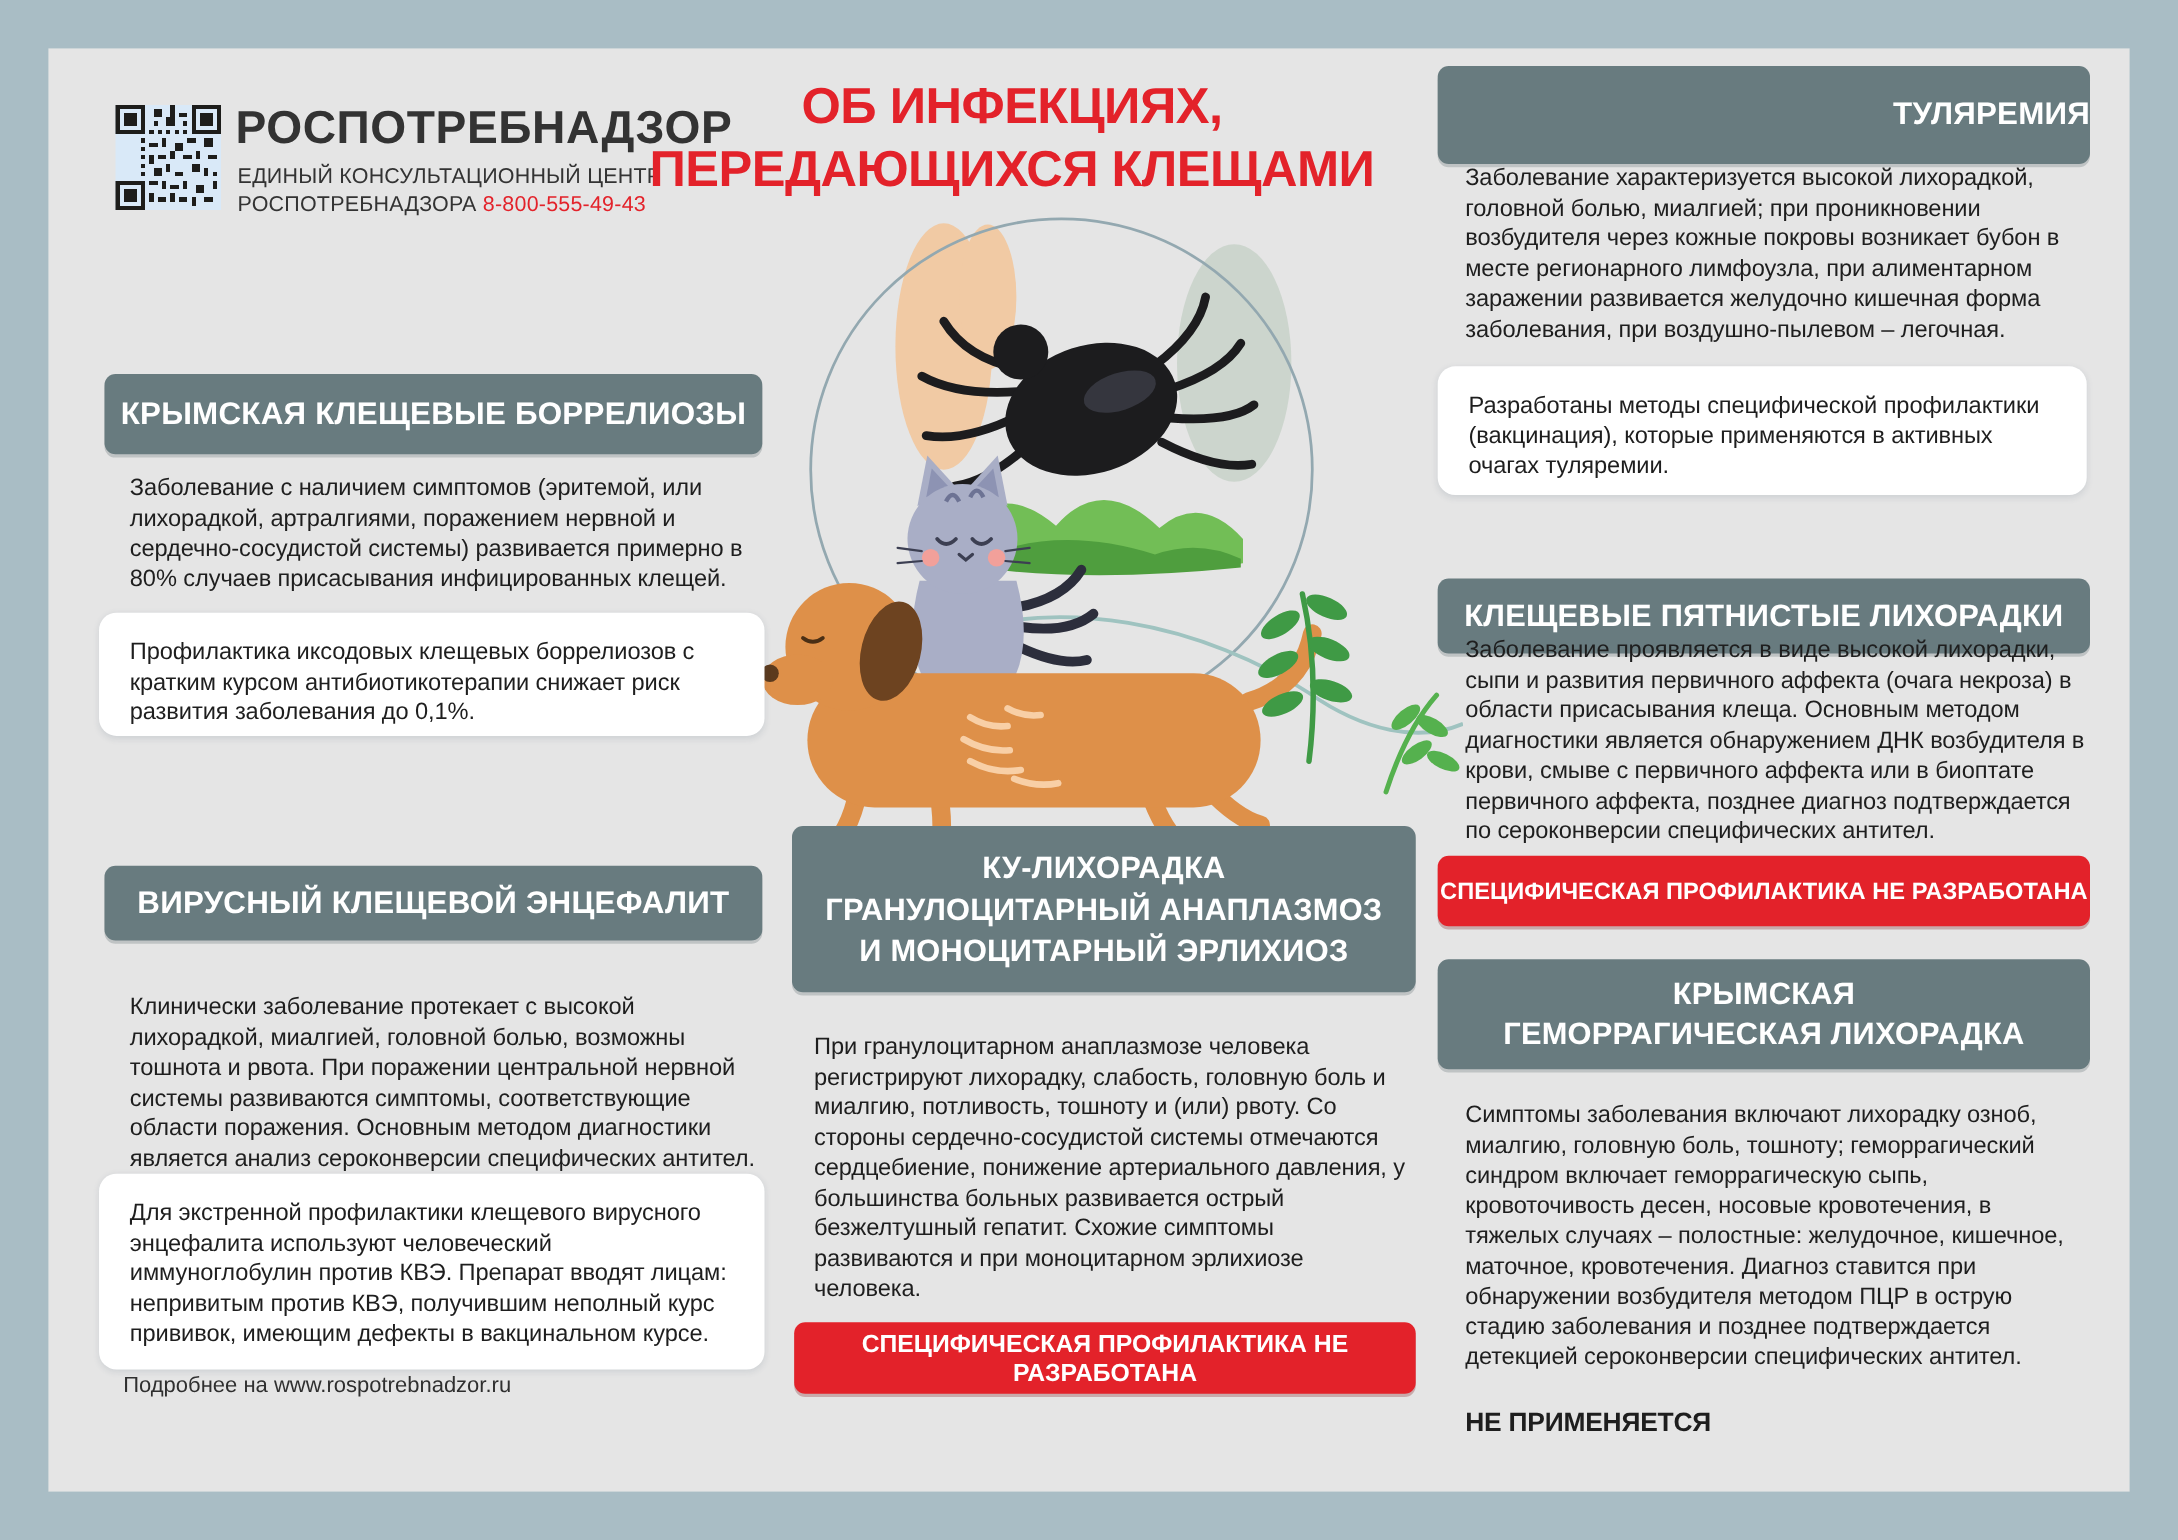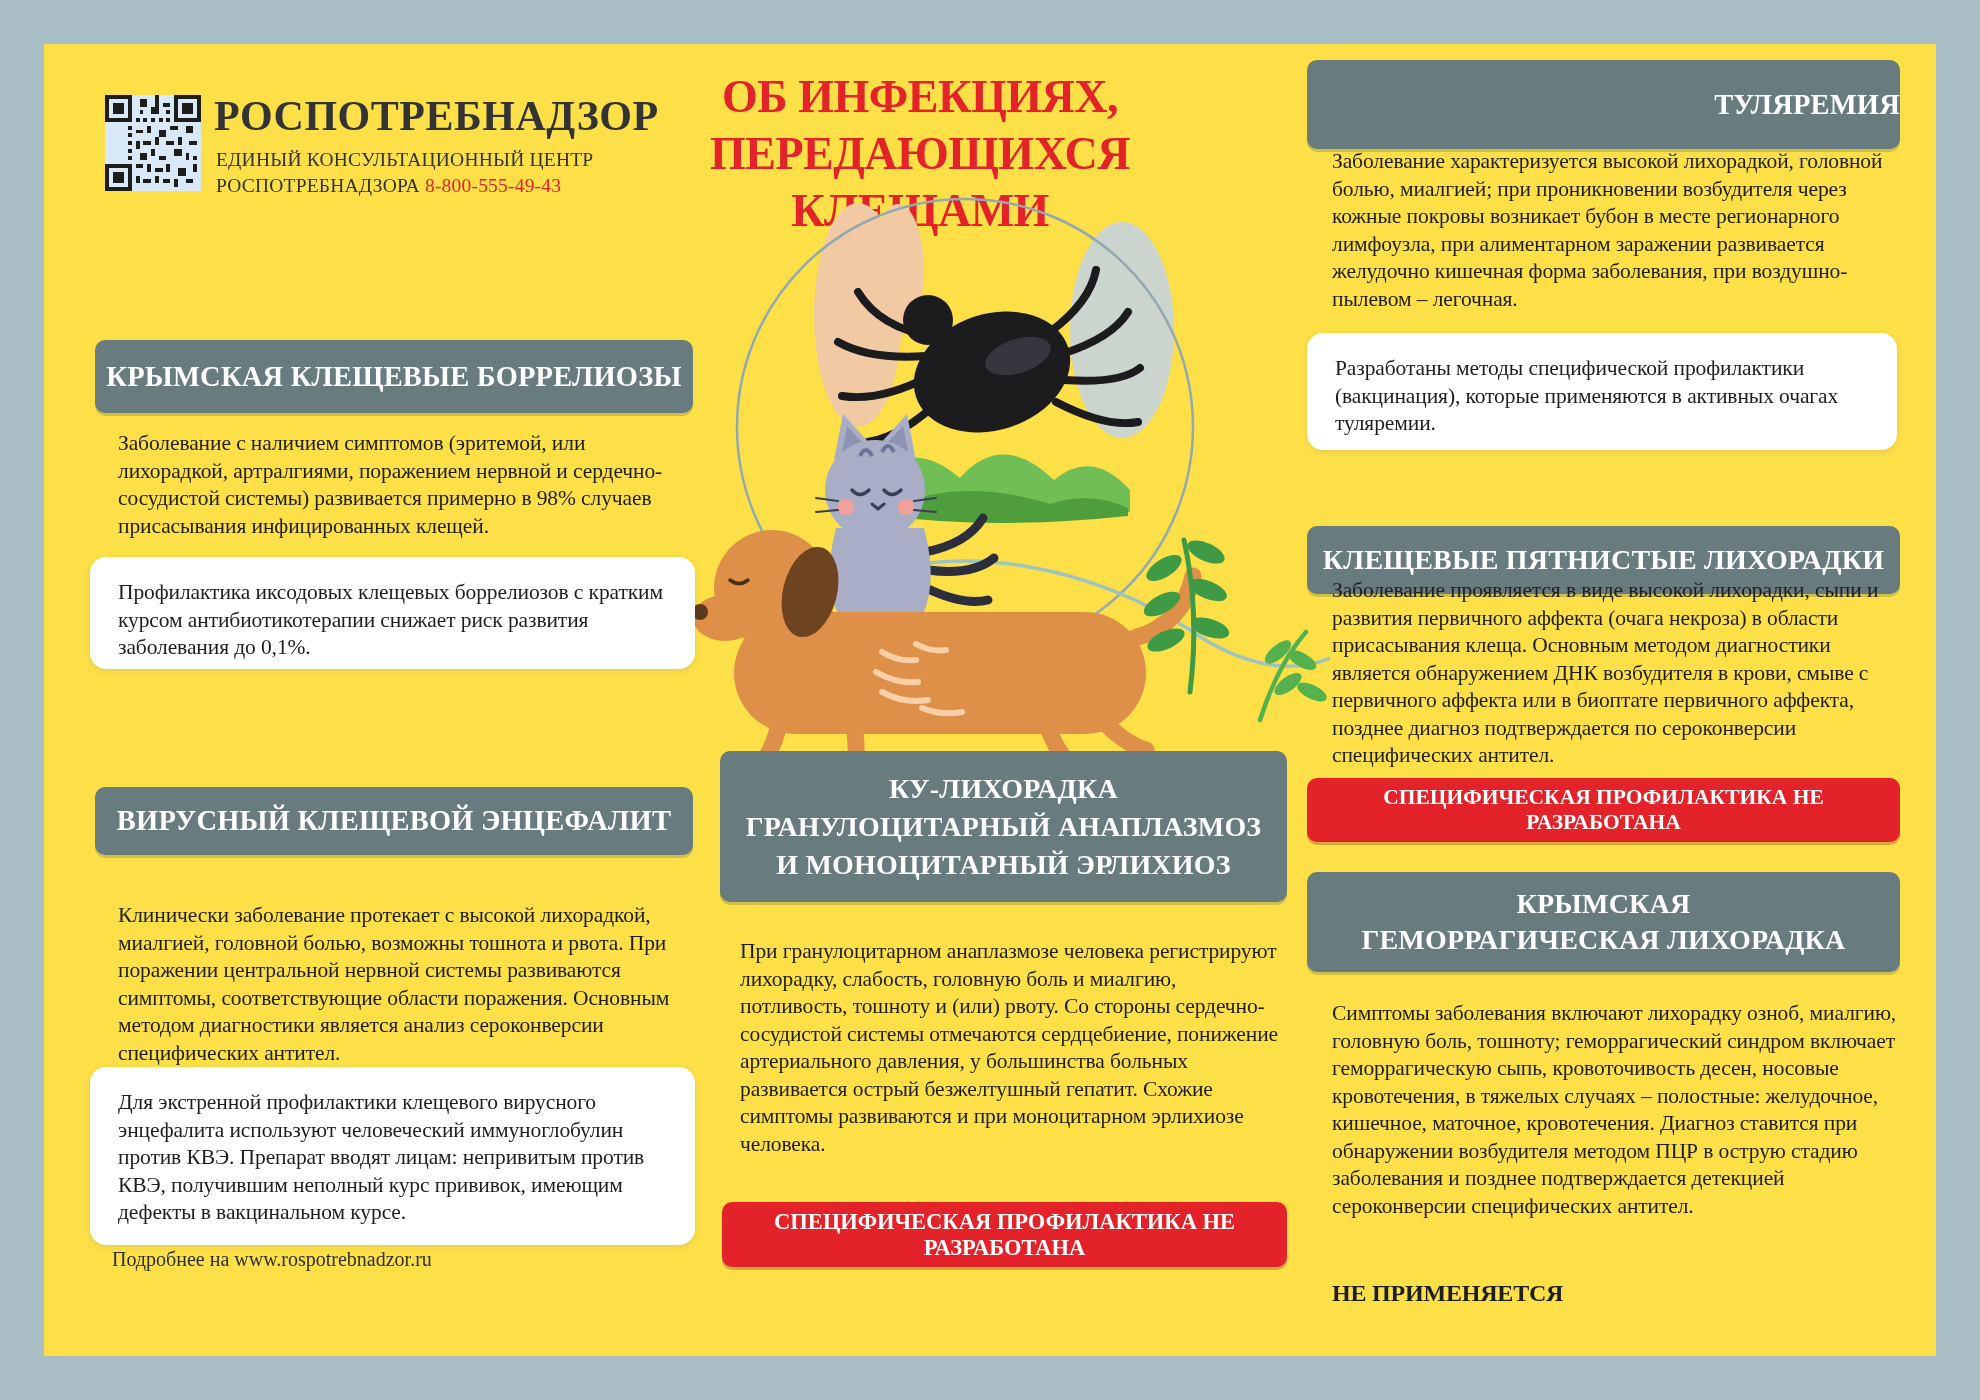--- a/index.html
+++ b/index.html
@@ -1,19 +1,19 @@
 <!DOCTYPE html>
 <html><head>
 <meta charset="utf-8">
 <style>
   html,body { margin:0; padding:0; background:#c7d4dc; }
   .poster {
     position:relative; width:1980px; height:1400px;
-    background:#fde047; overflow:hidden;
-    font-family:Liberation Serif, serif;
+    background:#e5e5e5; overflow:hidden;
+    font-family:Liberation Sans, sans-serif;
     color:#1e1e1e;
   }
   .frame {
     position:absolute; inset:0; border:44px solid #a9bdc5;
     pointer-events:none; z-index:40;
   }
   .abs { position:absolute; }
 
   
   .logo-name { left:214px; top:92px; font-size:42px; font-weight:bold; color:#333; letter-spacing:0.5px; }
@@ -236,21 +236,21 @@
         <ellipse cx="672" cy="500" rx="16" ry="7" transform="rotate(30 672 500)"></ellipse>
         <ellipse cx="658" cy="524" rx="16" ry="7" transform="rotate(-36 658 524)"></ellipse>
         <ellipse cx="682" cy="532" rx="16" ry="7" transform="rotate(26 682 532)"></ellipse>
       </g>
     </g>
   </svg>
 
   <div class="abs h-bar" style="left:95px; top:340px; width:598px; height:73px; font-size:28.5px;">
     <span>КРЫМСКАЯ КЛЕЩЕВЫЕ БОРРЕЛИОЗЫ</span>
   </div>
-  <div class="abs body-text" style="left:118px; top:430px; width:575px;">Заболевание с наличием симптомов (эритемой, или лихорадкой, артралгиями, поражением нервной и сердечно-сосудистой системы) развивается примерно в 98% случаев присасывания инфицированных клещей.</div>
+  <div class="abs body-text" style="left:118px; top:430px; width:575px;">Заболевание с наличием симптомов (эритемой, или лихорадкой, артралгиями, поражением нервной и сердечно-сосудистой системы) развивается примерно в 80% случаев присасывания инфицированных клещей.</div>
   <div class="abs card" style="left:90px; top:557px; width:605px; height:112px;">
     <div class="card-inner body-text">Профилактика иксодовых клещевых боррелиозов с кратким курсом антибиотикотерапии снижает риск развития заболевания до 0,1%.</div>
   </div>
 
   <div class="abs h-bar" style="left:95px; top:787px; width:598px; height:68px; font-size:28.5px;">
     <span>ВИРУСНЫЙ КЛЕЩЕВОЙ ЭНЦЕФАЛИТ</span>
   </div>
   <div class="abs body-text" style="left:118px; top:902px; width:578px;">Клинически заболевание протекает с высокой лихорадкой, миалгией, головной болью, возможны тошнота и рвота. При поражении центральной нервной системы развиваются симптомы, соответствующие области поражения. Основным методом диагностики является анализ сероконверсии специфических антител.</div>
   <div class="abs card" style="left:90px; top:1067px; width:605px; height:178px;">
     <div class="card-inner body-text">Для экстренной профилактики клещевого вирусного энцефалита используют человеческий иммуноглобулин против КВЭ. Препарат вводят лицам: непривитым против КВЭ, получившим неполный курс прививок, имеющим дефекты в вакцинальном курсе.</div>

